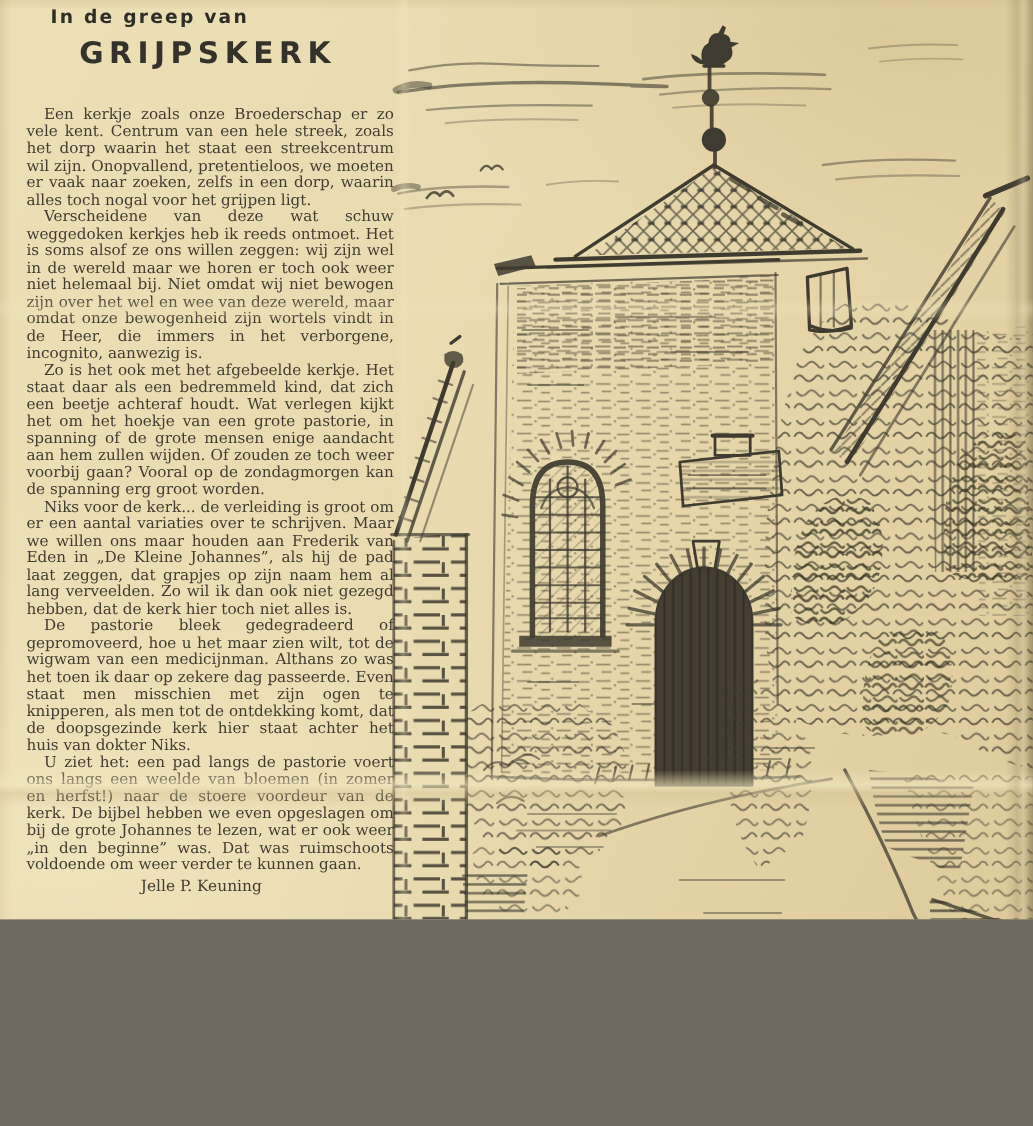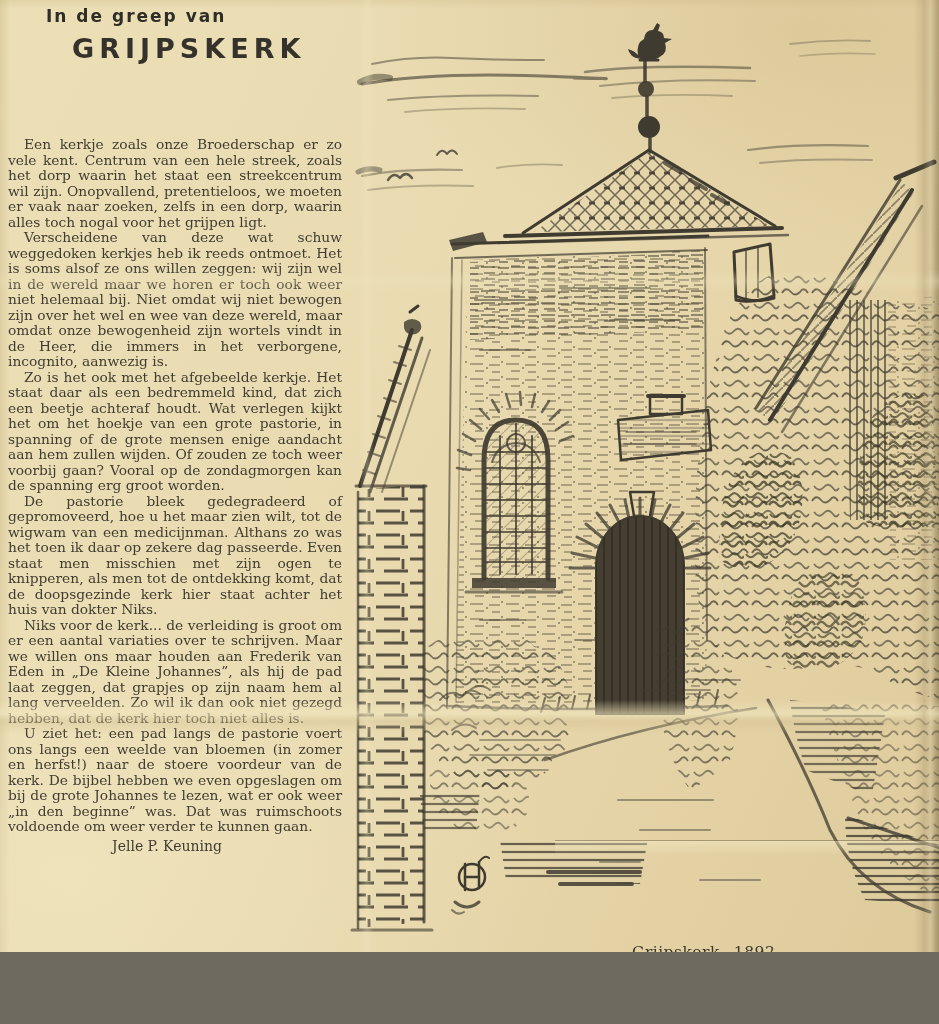--- a/index.html
+++ b/index.html
@@ -1,33 +1,33 @@
 <!DOCTYPE html>
 <html lang="nl"><head>
 <meta charset="utf-8">
 <style>
   html,body{margin:0;padding:0;background:#6e6a60;}
   .page{
-    position:relative;width:939px;height:952px;overflow:hidden;
+    position:relative;width:939px;height:836px;overflow:hidden;
     font-family:"DejaVu Serif",serif;
     background:
       radial-gradient(620px 320px at 86% 3%, rgba(206,184,132,0.40), rgba(206,184,132,0) 70%),
       radial-gradient(700px 500px at 8% 92%, rgba(247,240,206,0.35), rgba(247,240,206,0) 70%),
       linear-gradient(to right, rgba(190,168,118,0.30) 0px, rgba(190,168,118,0) 10px),
       linear-gradient(to right, rgba(0,0,0,0) 922px, rgba(147,127,84,0.45) 934px, rgba(108,92,58,0.50) 939px),
       linear-gradient(to bottom, rgba(196,174,124,0.25) 0px, rgba(196,174,124,0) 9px),
       linear-gradient(to bottom, rgba(0,0,0,0) 1013px, rgba(250,244,216,0.60) 1024px),
       linear-gradient(115deg,#ecdfb6 0%,#e9dab0 45%,#e4d3a6 72%,#decb9c 100%);
   }
   .kicker{position:absolute;left:46px;top:6px;font-family:"DejaVu Sans",sans-serif;
     font-weight:bold;font-size:17px;letter-spacing:2px;color:#2f2d27;}
   .title{position:absolute;left:72px;top:33px;font-family:"DejaVu Sans",sans-serif;
     font-weight:bold;font-size:27px;letter-spacing:5px;color:#34322b;}
-  .column{position:absolute;left:8px;top:97px;width:334px;color:#403c31;
-    font-size:13.8px;line-height:15.5px;text-align:justify;margin-top:40px;}
+  .column{position:absolute;left:24px;top:97px;width:334px;color:#403c31;
+    font-size:13.8px;line-height:15.5px;text-align:justify;}
   .column p{margin:0;text-indent:16px;}
   .byline{margin-top:4px;text-align:center;padding-right:16px;font-size:14px;text-indent:0;}
   .caption{position:absolute;left:632px;top:943px;font-size:15.5px;
     color:#3a372d;letter-spacing:.5px;}
   .caption .yr{margin-left:14px;}
   svg.art{position:absolute;left:0;top:0;pointer-events:none;}
   .crease{position:absolute;pointer-events:none;}
   .crease.h0{left:0;top:270px;width:939px;height:22px;
     background:linear-gradient(to bottom,rgba(238,226,184,0),rgba(238,227,186,.35) 50%,rgba(238,226,184,0));}
   .crease.h1{left:0;top:700px;width:939px;height:34px;
@@ -44,22 +44,22 @@
 
 <div class="page">
 
   <div class="kicker">In de greep van</div>
   <div class="title">GRIJPSKERK</div>
 
   <div class="column">
     <p>Een kerkje zoals onze Broederschap er zo vele kent. Centrum van een hele streek, zoals het dorp waarin het staat een streekcentrum wil zijn. Onopvallend, pretentieloos, we moeten er vaak naar zoeken, zelfs in een dorp, waarin alles toch nogal voor het grijpen ligt.</p>
     <p>Verscheidene van deze wat schuw weggedoken kerkjes heb ik reeds ontmoet. Het is soms alsof ze ons willen zeggen: wij zijn wel in de wereld maar we horen er toch ook weer niet helemaal bij. Niet omdat wij niet bewogen zijn over het wel en wee van deze wereld, maar omdat onze bewogenheid zijn wortels vindt in de Heer, die immers in het verborgene, incognito, aanwezig is.</p>
     <p>Zo is het ook met het afgebeelde kerkje. Het staat daar als een bedremmeld kind, dat zich een beetje achteraf houdt. Wat verlegen kijkt het om het hoekje van een grote pastorie, in spanning of de grote mensen enige aandacht aan hem zullen wijden. Of zouden ze toch weer voorbij gaan? Vooral op de zondagmorgen kan de spanning erg groot worden.</p>
+    <p>Niks voor de kerk... de verleiding is groot om er een aantal variaties over te schrijven. Maar we willen ons maar houden aan Frederik van Eden in „De Kleine Johannes”, als hij de pad laat zeggen, dat grapjes op zijn naam hem al lang verveelden. Zo wil ik dan ook niet gezegd hebben, dat de kerk hier toch niet alles is.</p>
     <p>De pastorie bleek gedegradeerd of gepromoveerd, hoe u het maar zien wilt, tot de wigwam van een medicijnman. Althans zo was het toen ik daar op zekere dag passeerde. Even staat men misschien met zijn ogen te knipperen, als men tot de ontdekking komt, dat de doopsgezinde kerk hier staat achter het huis van dokter Niks.</p>
-    <p>Niks voor de kerk... de verleiding is groot om er een aantal variaties over te schrijven. Maar we willen ons maar houden aan Frederik van Eden in „De Kleine Johannes”, als hij de pad laat zeggen, dat grapjes op zijn naam hem al lang verveelden. Zo wil ik dan ook niet gezegd hebben, dat de kerk hier toch niet alles is.</p>
     <p>U ziet het: een pad langs de pastorie voert ons langs een weelde van bloemen (in zomer en herfst!) naar de stoere voordeur van de kerk. De bijbel hebben we even opgeslagen om bij de grote Johannes te lezen, wat er ook weer „in den beginne” was. Dat was ruimschoots voldoende om weer verder te kunnen gaan.</p>
     <div class="byline">Jelle P. Keuning</div>
   </div>
 
   <svg class="art" width="939" height="1024" viewBox="0 0 939 1024">
     <defs>
       <pattern id="lat" width="15" height="15" patternUnits="userSpaceOnUse">
         <path d="M0,15L15,0 M0,0L15,15" stroke="#3f3b30" stroke-width="1.5" opacity=".7" fill="none"></path>
         <path d="M4,8h6" stroke="#3f3b30" stroke-width="2.8" opacity=".85" fill="none"></path>
       </pattern>

